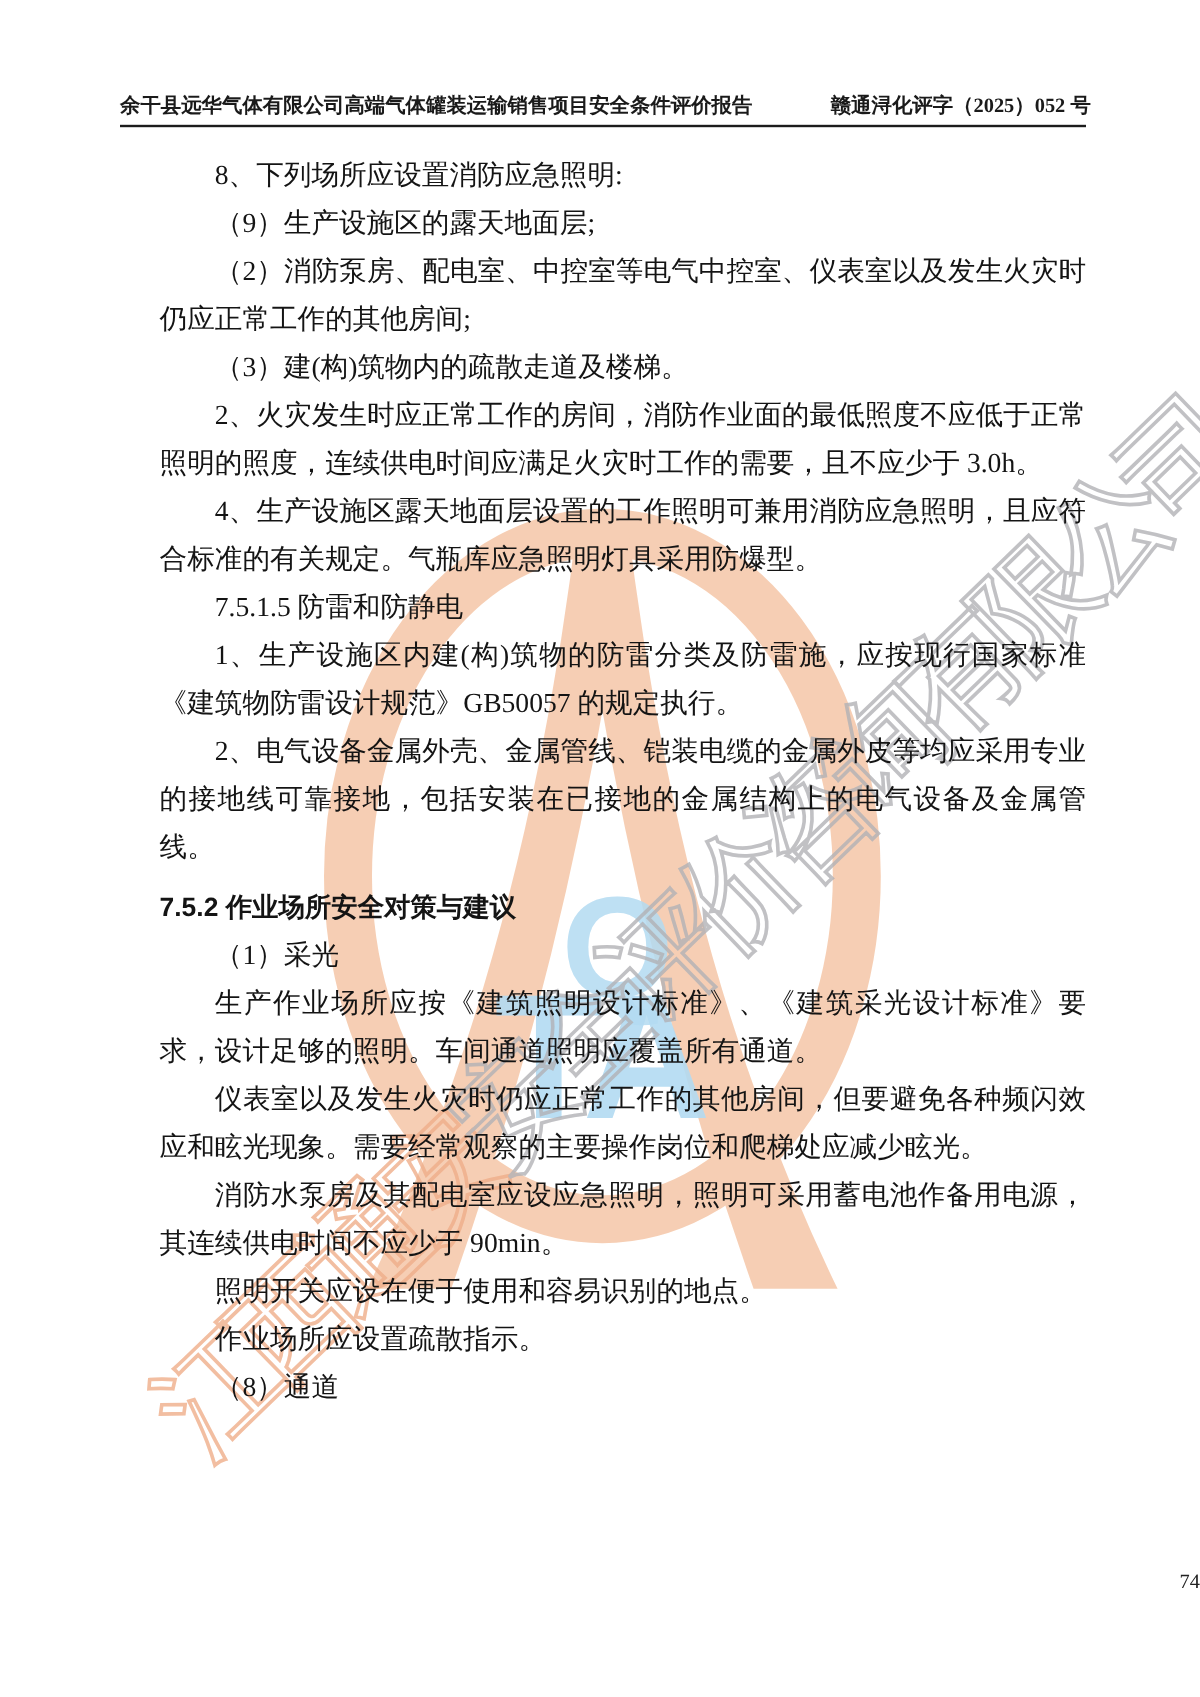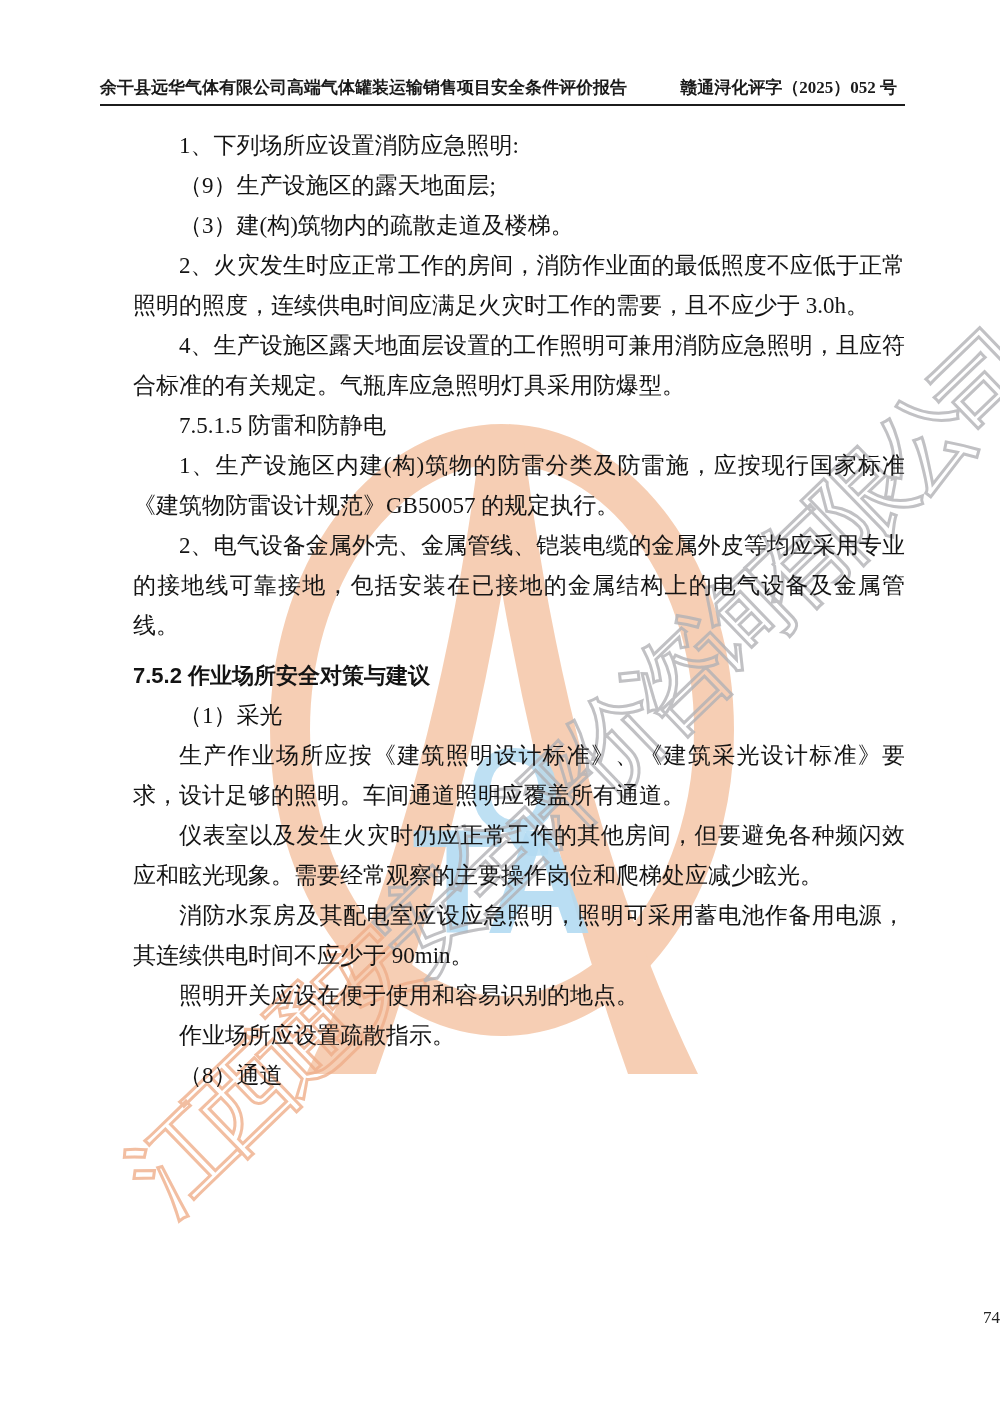--- a/index.html
+++ b/index.html
@@ -33,21 +33,21 @@
     transform:rotate(-44deg);transform-origin:0 0;
     font-size:100px;line-height:1;letter-spacing:-14px;white-space:nowrap;
     opacity:.8;
   }
   .wm-diag span{color:transparent;}
   .wm-orange{-webkit-text-stroke:3px #efae8a;}
   .wm-grey{-webkit-text-stroke:3px #b2b2b6;}
 
   
   .header{
-    position:absolute;left:100px;right:103px;top:76px;z-index:2;
+    position:absolute;left:100px;right:91px;top:76px;z-index:2;
     display:flex;justify-content:space-between;align-items:flex-end;
     font-size:17px;font-weight:bold;color:#1a1a1a;
   }
   .header-left{max-width:620px;}
   .header-rule{
     position:absolute;left:100px;right:95px;top:104px;z-index:2;
     border-top:2px solid #1c1c1c;
   }
 
   
@@ -86,24 +86,25 @@
   </div>
 
   <div class="header">
     <div class="header-left">余干县远华气体有限公司高端气体罐装运输销售项目安全条件评价报告</div>
     <div class="header-right">赣通浔化评字（2025）052 号</div>
   </div>
   <div class="header-rule"></div>
 
   <div class="content">
 
-      <p class="para body">1、下列场所应设置消防应急照明:</p>
+      <p class="para body">8、下列场所应设置消防应急照明:</p>
 
       <p class="para body">（9）生产设施区的露天地面层;</p>
 
+      <p class="para body">（2）消防泵房、配电室、中控室等电气中控室、仪表室以及发生火灾时仍应正常工作的其他房间;</p>
 
       <p class="para body">（3）建(构)筑物内的疏散走道及楼梯。</p>
 
       <p class="para body">2、火灾发生时应正常工作的房间，消防作业面的最低照度不应低于正常照明的照度，连续供电时间应满足火灾时工作的需要，且不应少于 3.0h。</p>
 
 
       <p class="para body">4、生产设施区露天地面层设置的工作照明可兼用消防应急照明，且应符合标准的有关规定。气瓶库应急照明灯具采用防爆型。</p>
 
       <p class="para body">7.5.1.5 防雷和防静电</p>
 

